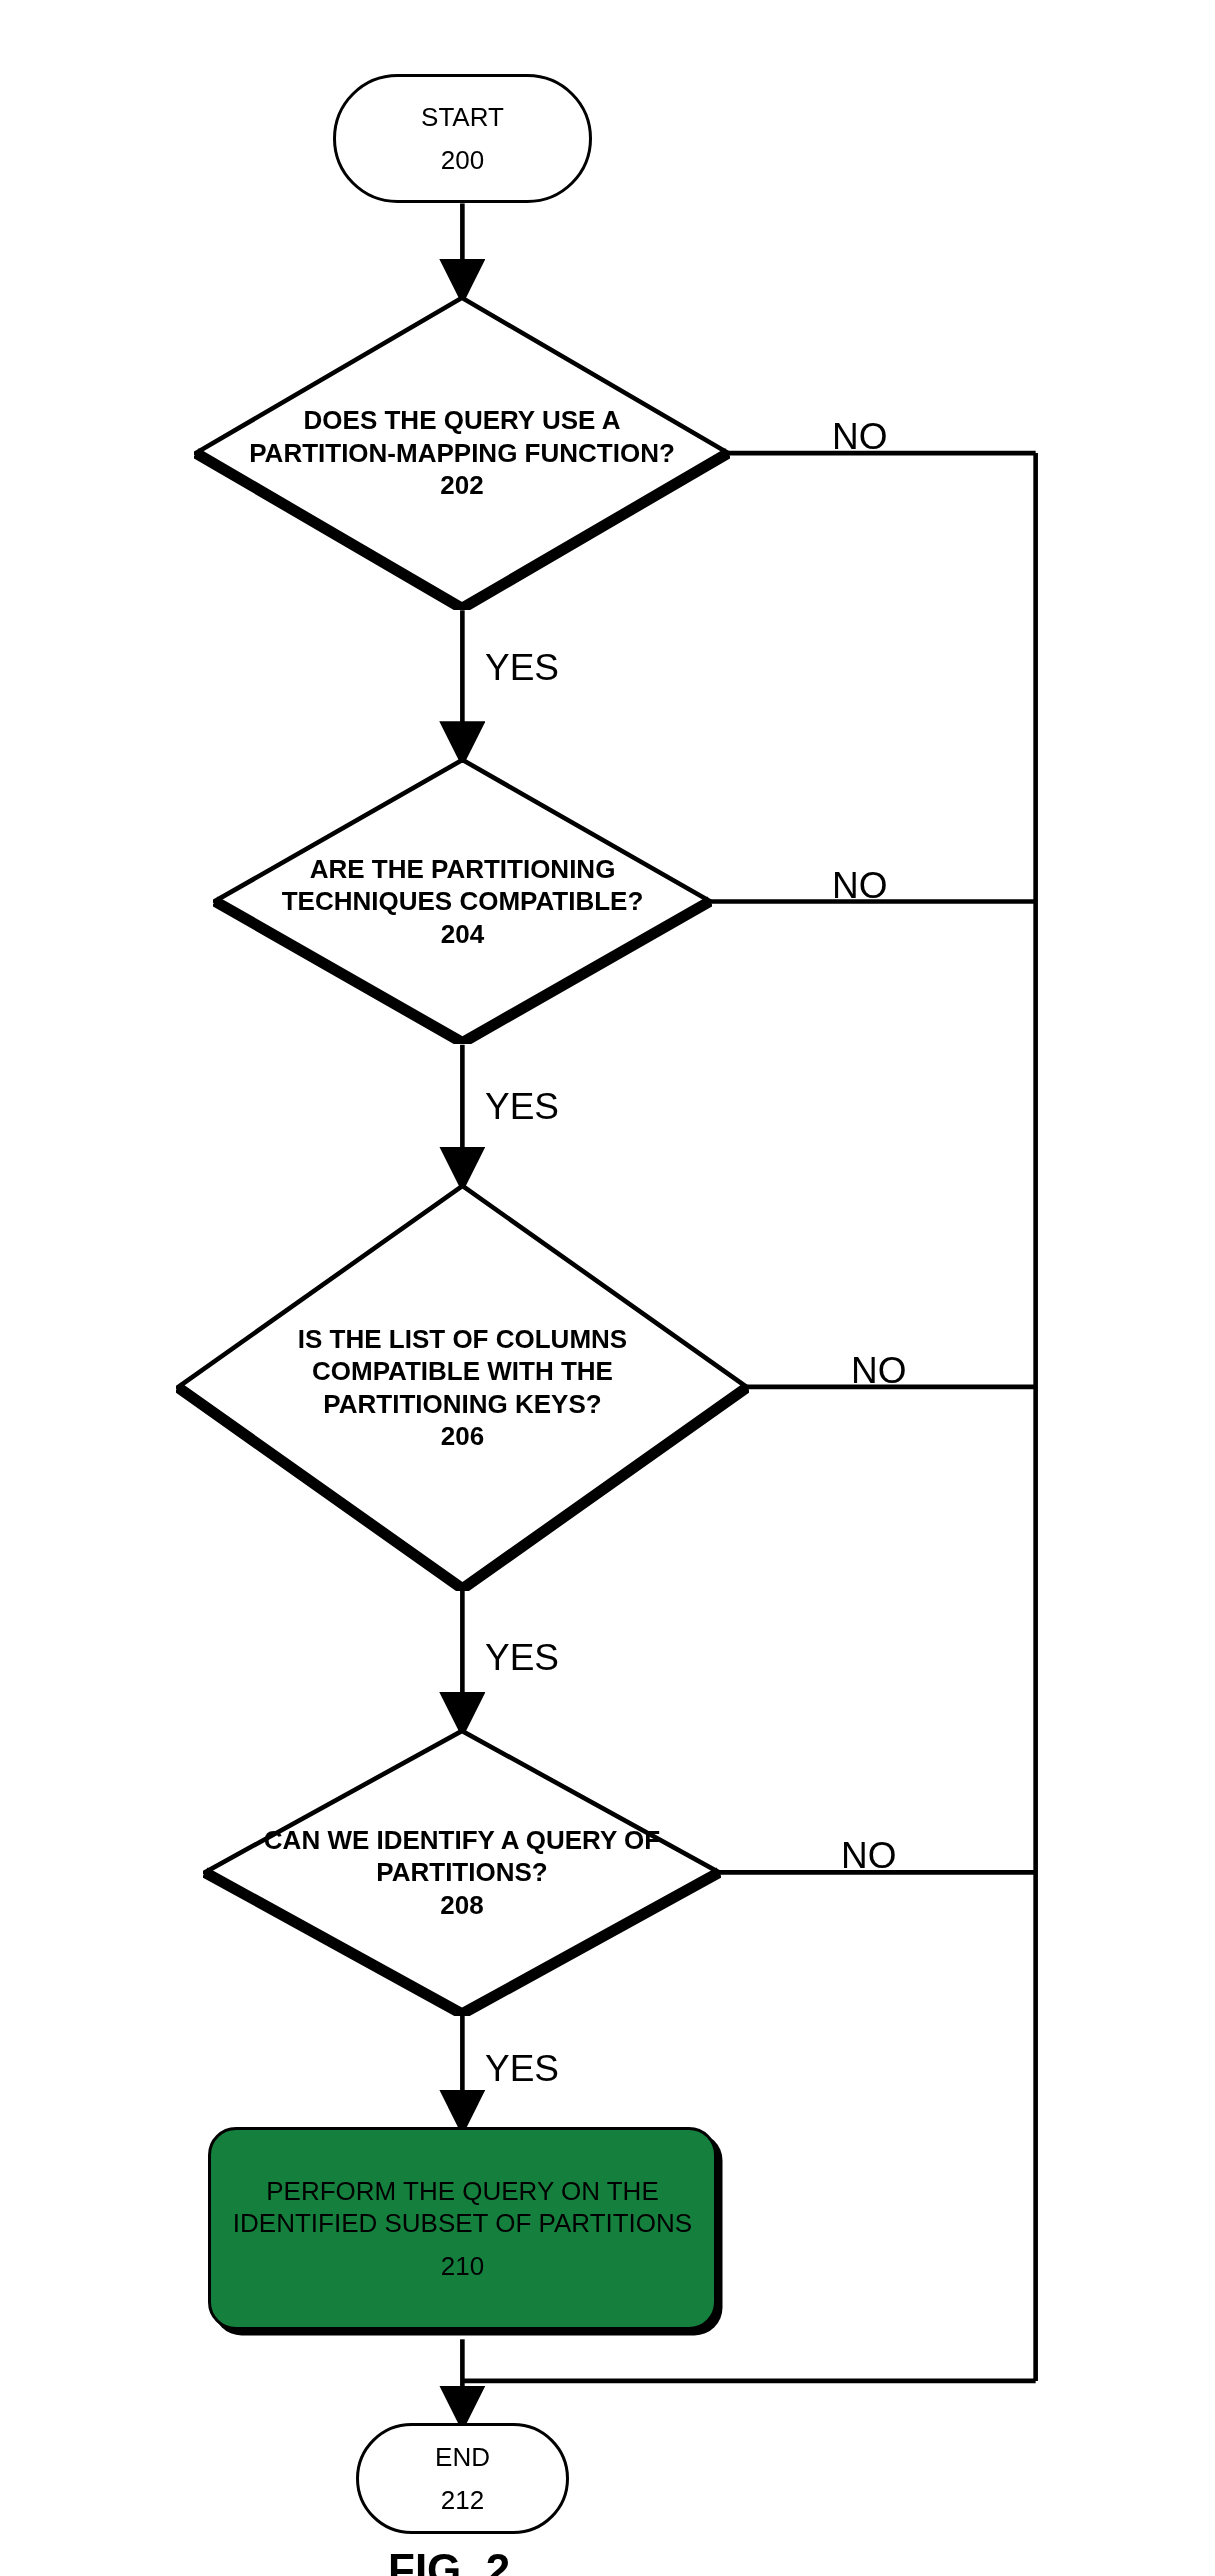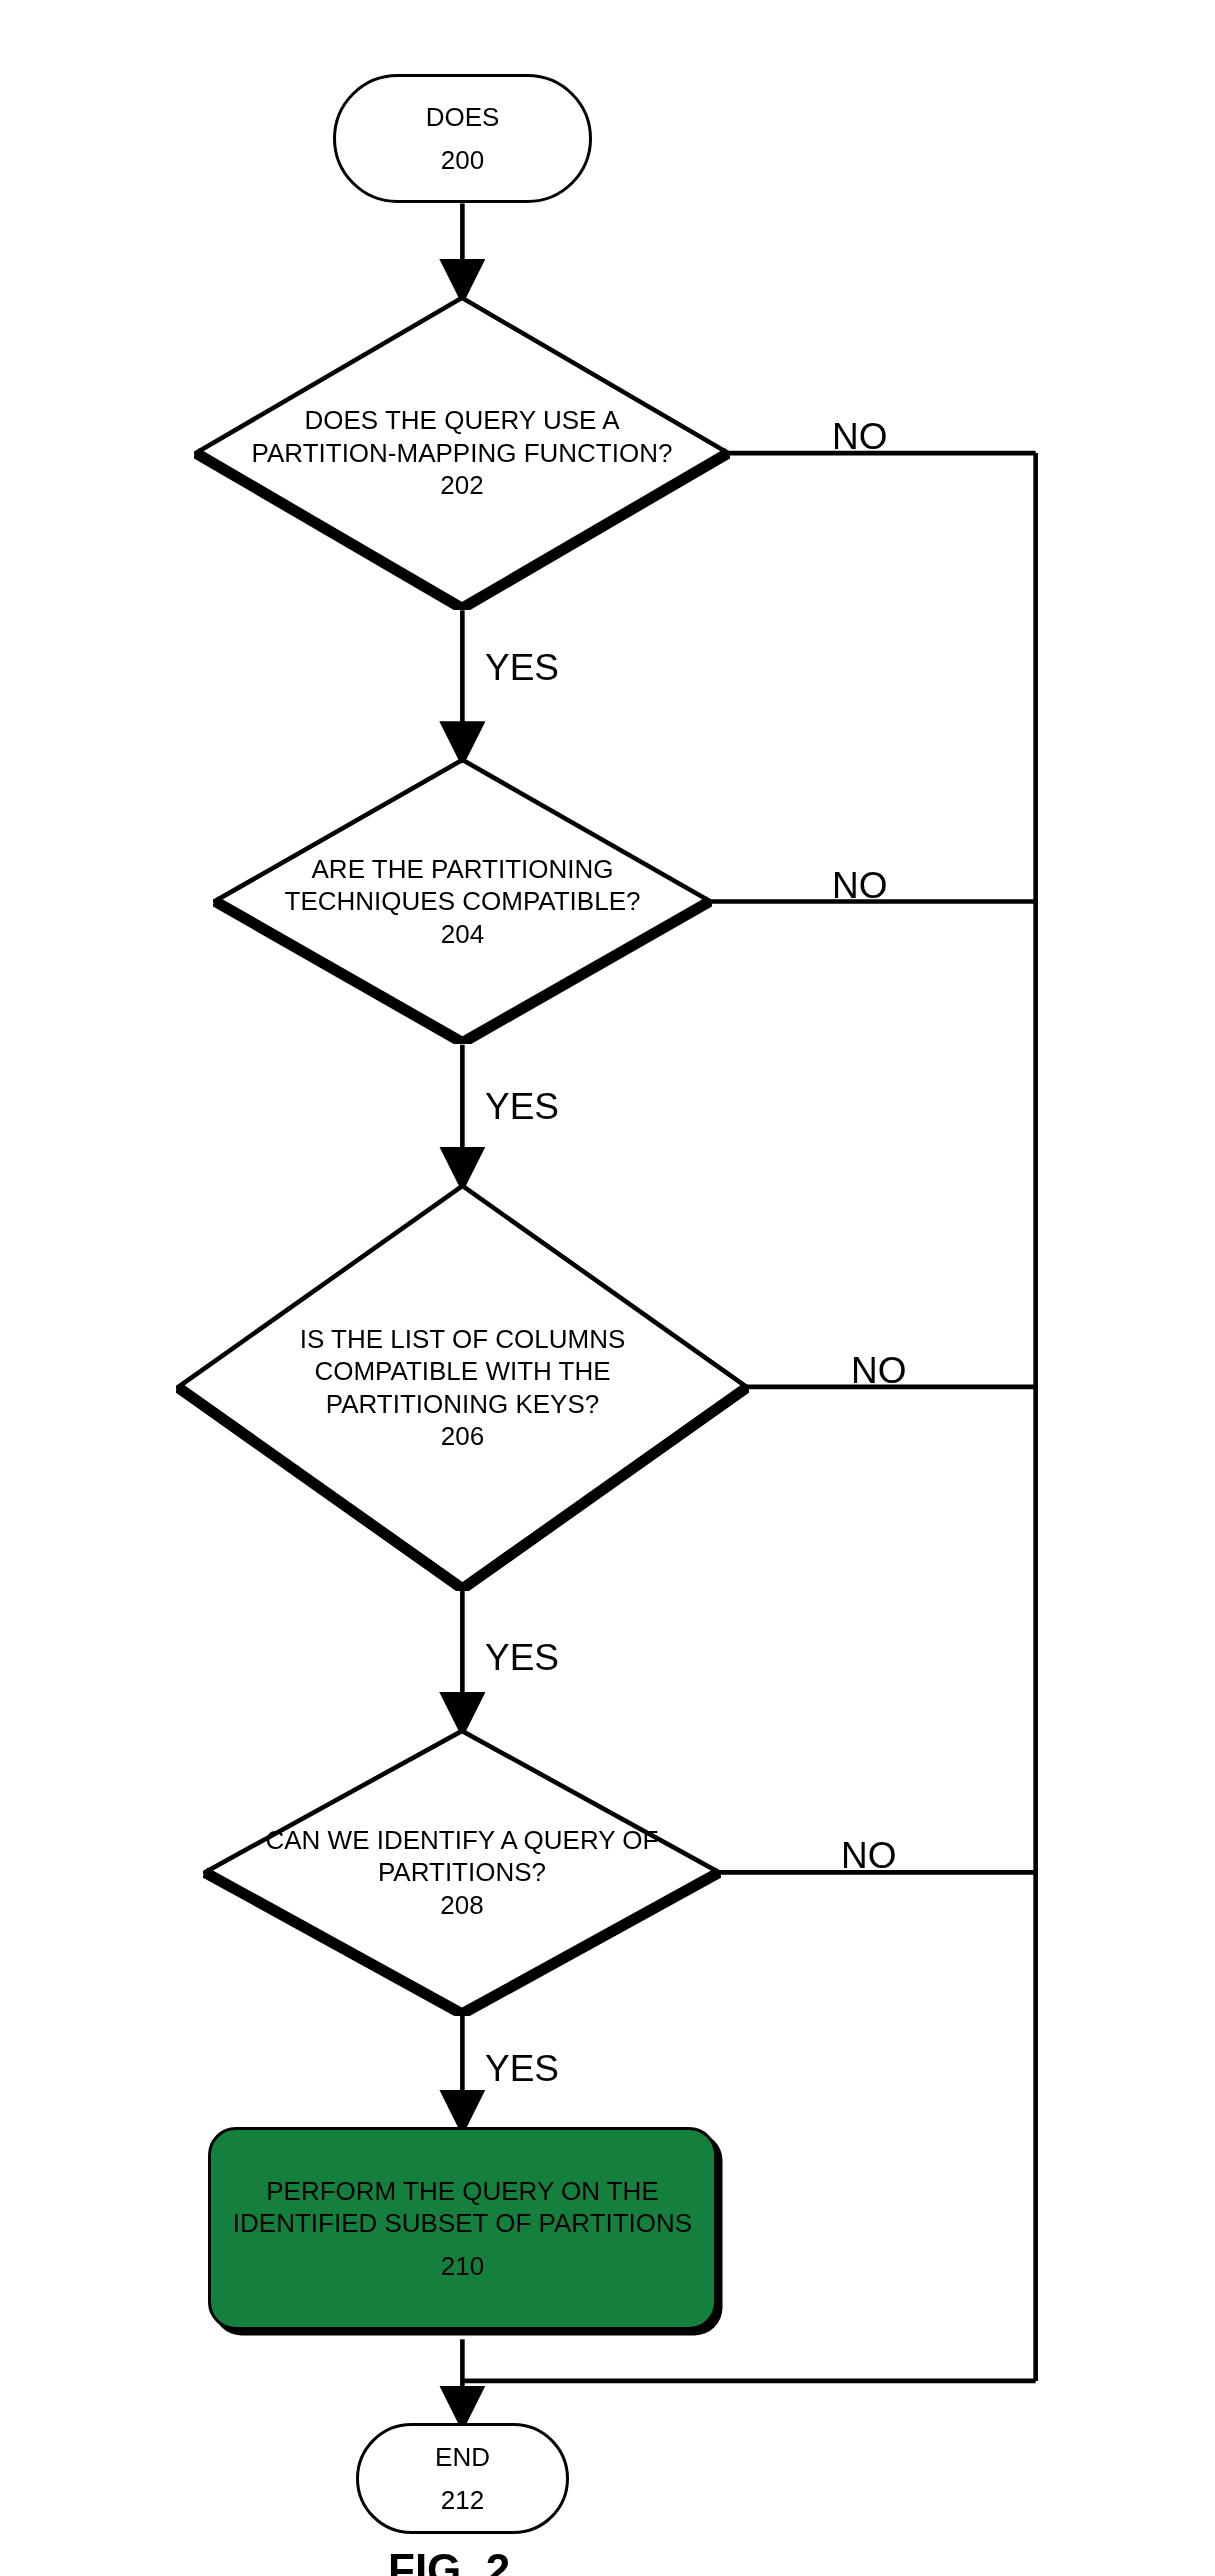--- a/index.html
+++ b/index.html
@@ -26,20 +26,21 @@
   .node .num { margin-top: 10px; }
   
   .terminator {
     border: 3.7px solid #000;
     border-radius: 924px;
     background: #fff;
   }
   
   .diamond-wrap {
     position: absolute;
+    font-weight: bold;
   }
   .diamond-shape {
     position: absolute;
     inset: 0;
   }
   .diamond-text {
     position: absolute;
     inset: 0;
     display: flex;
     flex-direction: column;
@@ -105,21 +106,21 @@
   <line x1="780" y1="490" x2="1120" y2="490" stroke="#000" stroke-width="5"></line>
 
   <line x1="760" y1="975" x2="1120" y2="975" stroke="#000" stroke-width="5"></line>
 
   <line x1="800" y1="1500" x2="1120" y2="1500" stroke="#000" stroke-width="5"></line>
 
   <line x1="770" y1="2025" x2="1120" y2="2025" stroke="#000" stroke-width="5"></line>
 </svg>
 
 <div class="node terminator" style="left:333px; top:74px; width:259px; height:129px;">
-  <div>DOES</div>
+  <div>START</div>
   <div class="num">200</div>
 </div>
 
 <div class="diamond-wrap" style="left:194px; top:296px; width:536px; height:314px;">
   <svg class="diamond-shape" viewBox="0 0 580 340" preserveAspectRatio="none">
     <polygon points="290,2 578,170 290,338 2,170" fill="#fff" stroke="#000" stroke-width="5"></polygon>
     <polyline points="578,170 290,338 2,170" fill="none" stroke="#000" stroke-width="12" stroke-linejoin="miter"></polyline>
   </svg>
   <div class="diamond-text">
     <div>DOES THE QUERY USE A PARTITION-MAPPING FUNCTION?</div>

